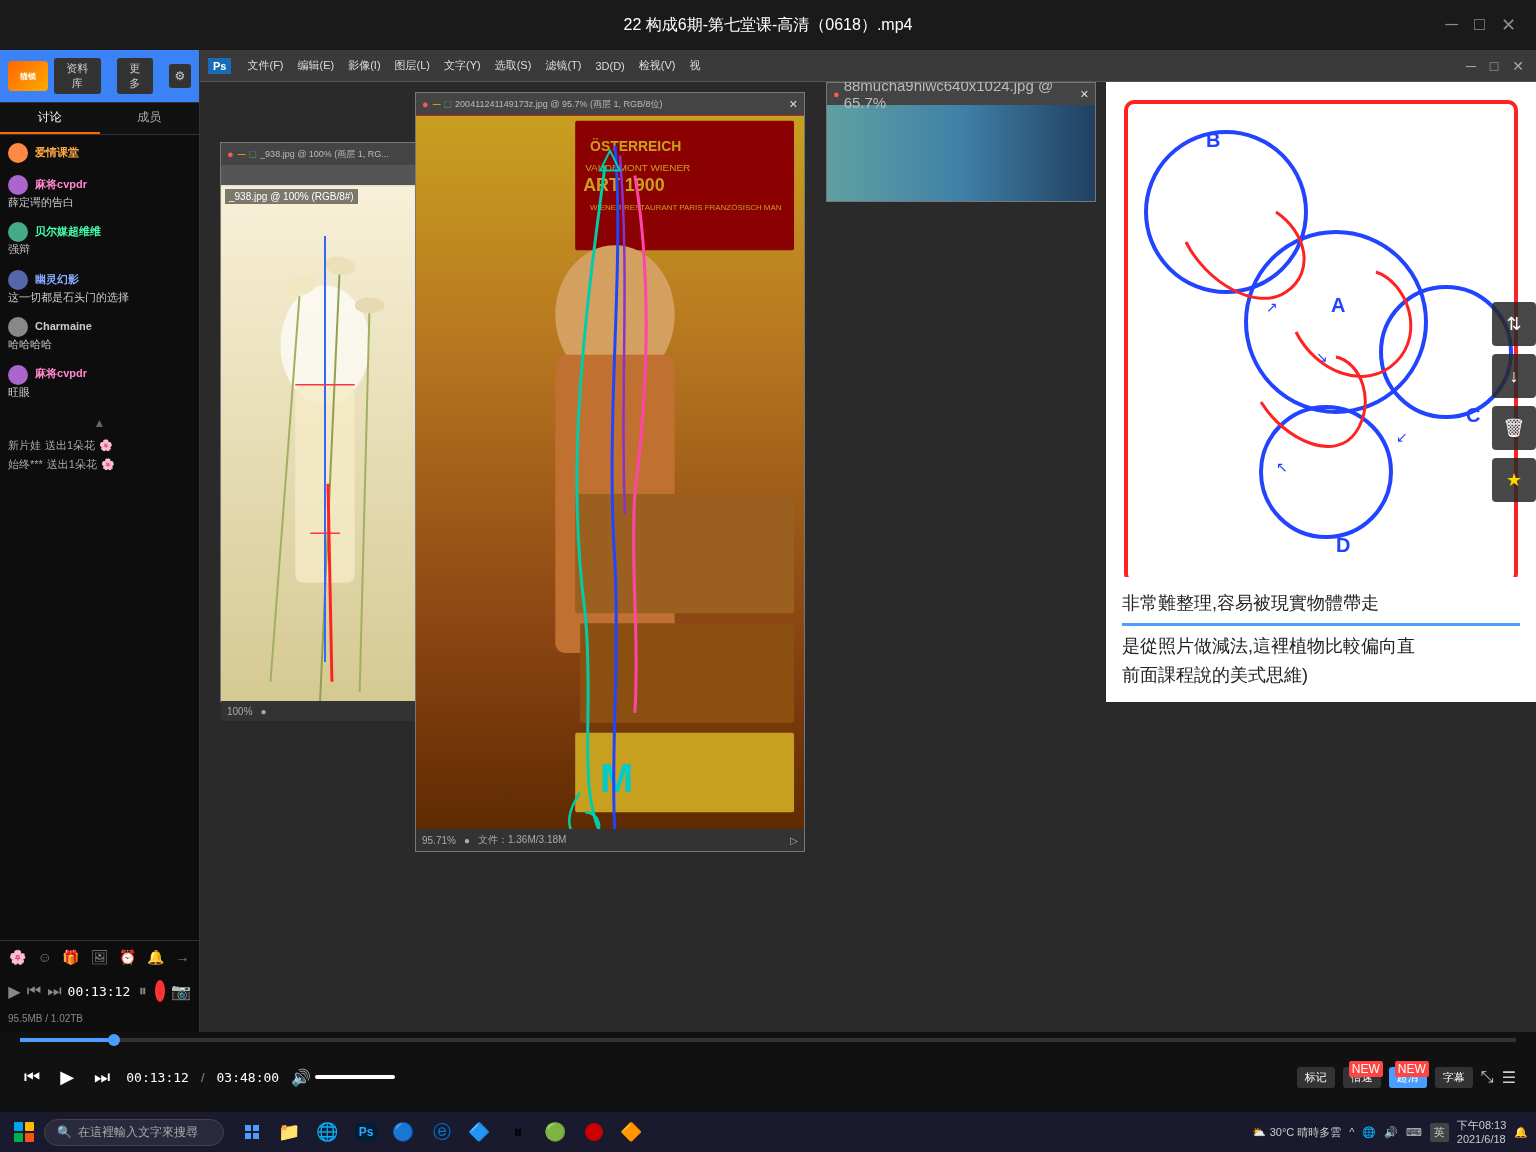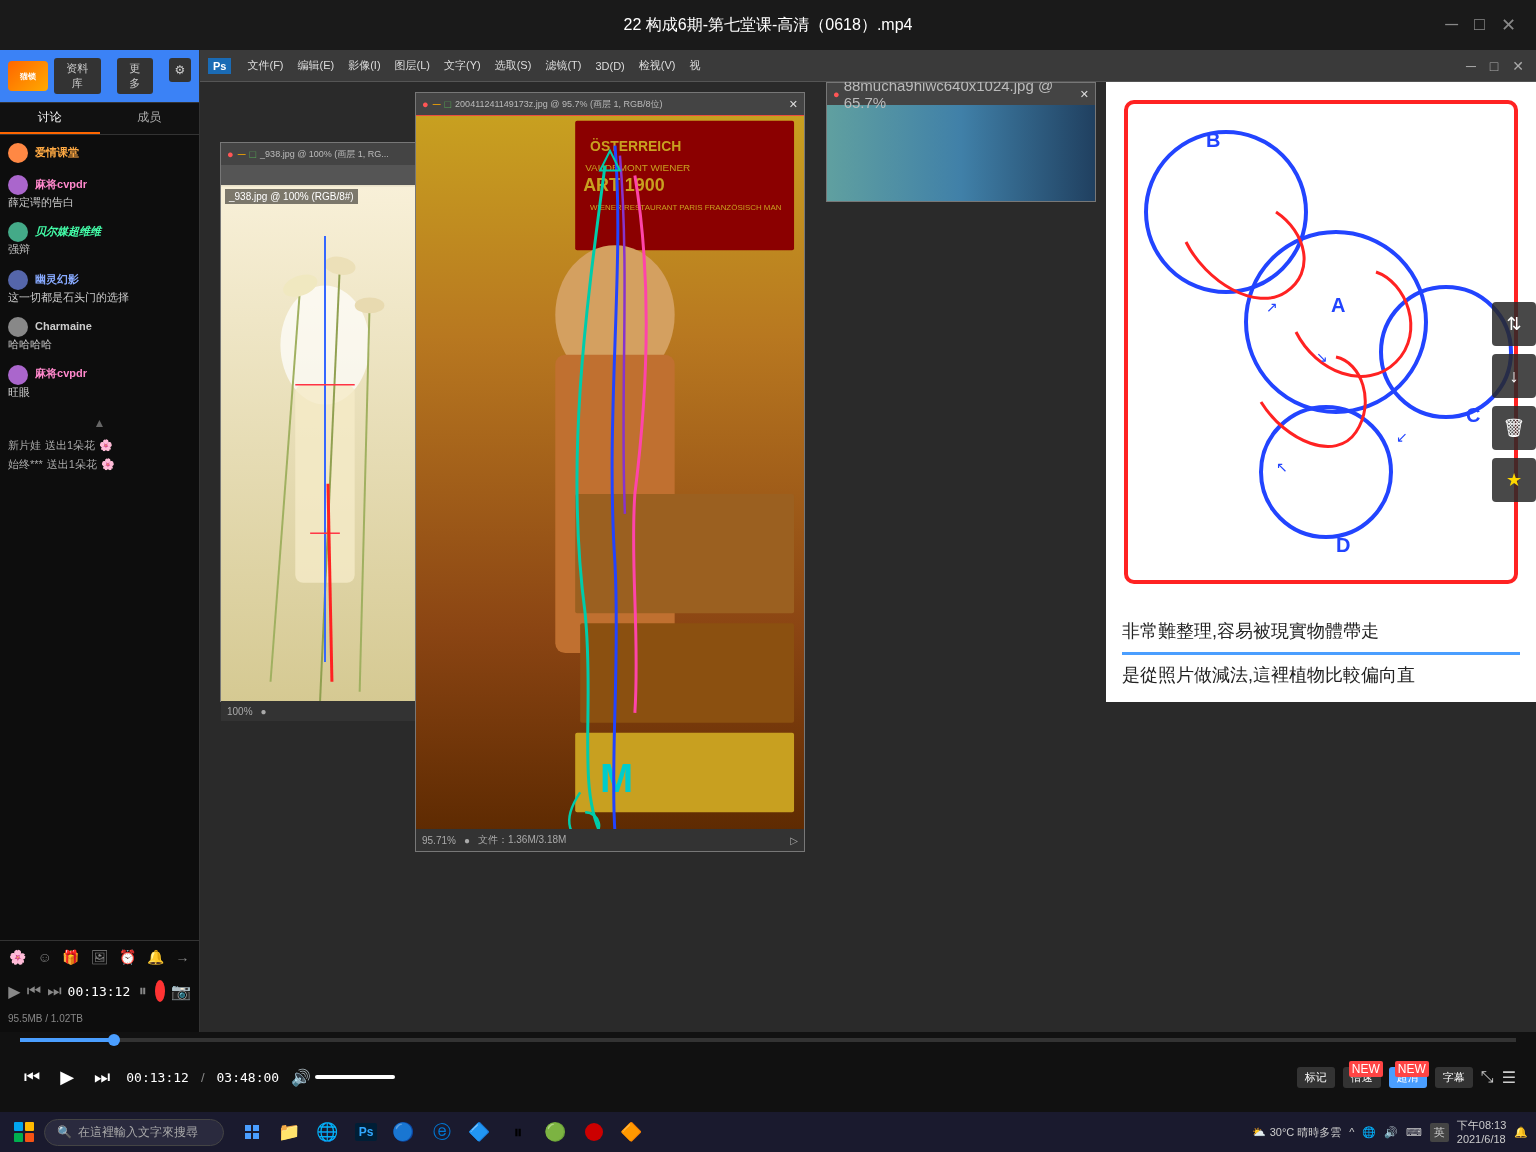--- a/index.html
+++ b/index.html
@@ -124,21 +124,21 @@
     .chat-msg .username {
       color: #88aaff;
       font-weight: bold;
       margin-bottom: 2px;
     }
     .chat-msg .content {
       color: #ccc;
       line-height: 1.4;
     }
     .chat-msg .username.orange { color: #ffaa44; }
-    .chat-msg .username.green { color: #44ffaa; font-style: italic; }
+    .chat-msg .username.green { color: #44ffaa; }
     .chat-msg .username.pink { color: #ff88cc; }
     .chat-msg .avatar {
       width: 20px;
       height: 20px;
       border-radius: 50%;
       background: #555;
       display: inline-block;
       margin-right: 4px;
       vertical-align: middle;
     }
@@ -312,21 +312,21 @@
 
     
     .art-window-2 {
       left: 215px; top: 10px;
       width: 390px;
       height: 760px;
     }
     .art-canvas-2 {
       width: 100%;
       height: calc(100% - 22px);
-      background: #ef4444;
+      background: #b91c1c;
       overflow: hidden;
       position: relative;
     }
 
     
     .art-window-3 {
       right: 620px; top: 0;
       width: 280px;
       height: 120px;
     }
@@ -528,21 +528,21 @@
   </div>
 </div>
 
 <div class="main-area">
 
   <div class="sidebar">
     <div class="sidebar-top">
       <div class="sidebar-logo">
         <span>猫锁</span>
       </div>
-      <div style="display:flex;gap:16px;flex:1;">
+      <div style="display:flex;align-items:center;gap:16px;flex:1;">
         <button class="sidebar-btn">资料库</button>
         <button class="sidebar-btn">更多</button>
         <button class="sidebar-btn-icon">⚙</button>
       </div>
     </div>
 
     <div class="sidebar-tabs">
       <div class="sidebar-tab active">讨论</div>
       <div class="sidebar-tab">成员</div>
     </div>
@@ -788,20 +788,21 @@
           <text x="210" y="280" font-size="14" fill="#2244ff">↘</text>
           <text x="290" y="360" font-size="14" fill="#2244ff">↙</text>
           <text x="170" y="390" font-size="14" fill="#2244ff">↖</text>
         </svg>
 
         
         <div style="position:absolute;bottom:0;left:0;right:0;padding:12px 16px;background:#fff;">
           <div style="font-size:18px;color:#222;line-height:1.6;">非常難整理,容易被現實物體帶走</div>
           <div style="height:3px;background:#4a9eff;margin:6px 0;"></div>
           <div style="font-size:18px;color:#222;line-height:1.6;">是從照片做減法,這裡植物比較偏向直</div>
+          <div style="font-size:18px;color:#222;line-height:1.6;">前面課程說的美式思維)</div>
         </div>
       </div>
 
       <div style="position:absolute;right:0;top:220px;display:flex;flex-direction:column;gap:8px;z-index:10;">
         <div style="width:44px;height:44px;background:rgba(40,40,40,0.85);border-radius:4px;display:flex;align-items:center;justify-content:center;color:#fff;font-size:18px;cursor:pointer;">⇅</div>
         <div style="width:44px;height:44px;background:rgba(40,40,40,0.85);border-radius:4px;display:flex;align-items:center;justify-content:center;color:#fff;font-size:18px;cursor:pointer;">↓</div>
         <div style="width:44px;height:44px;background:rgba(40,40,40,0.85);border-radius:4px;display:flex;align-items:center;justify-content:center;color:#fff;font-size:18px;cursor:pointer;">🗑</div>
         <div style="width:44px;height:44px;background:rgba(40,40,40,0.85);border-radius:4px;display:flex;align-items:center;justify-content:center;color:#ffd700;font-size:18px;cursor:pointer;">★</div>
       </div>
 

